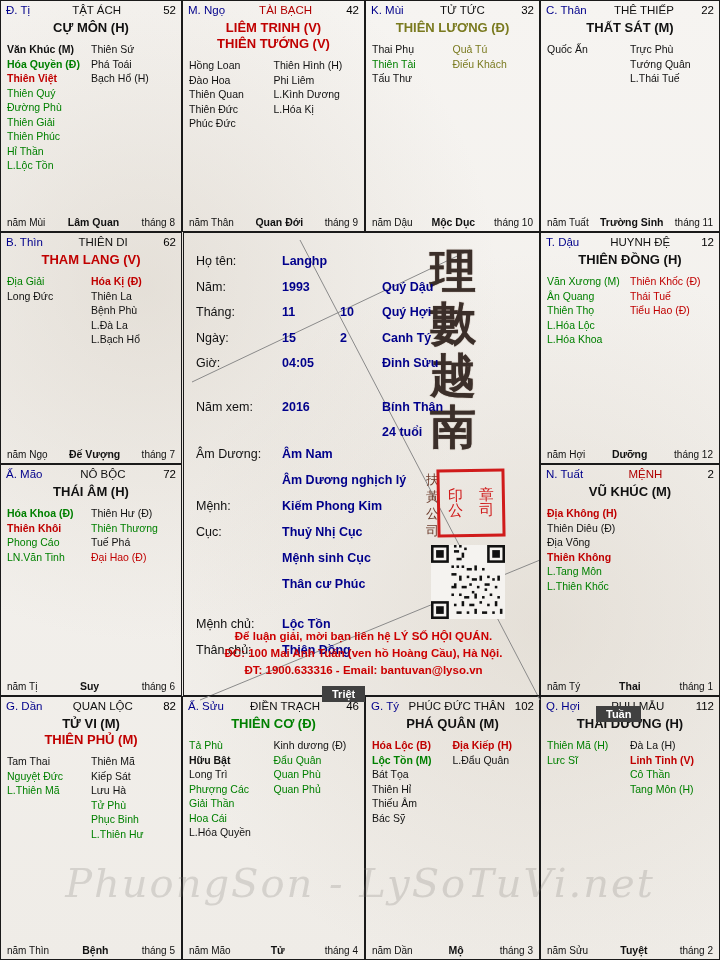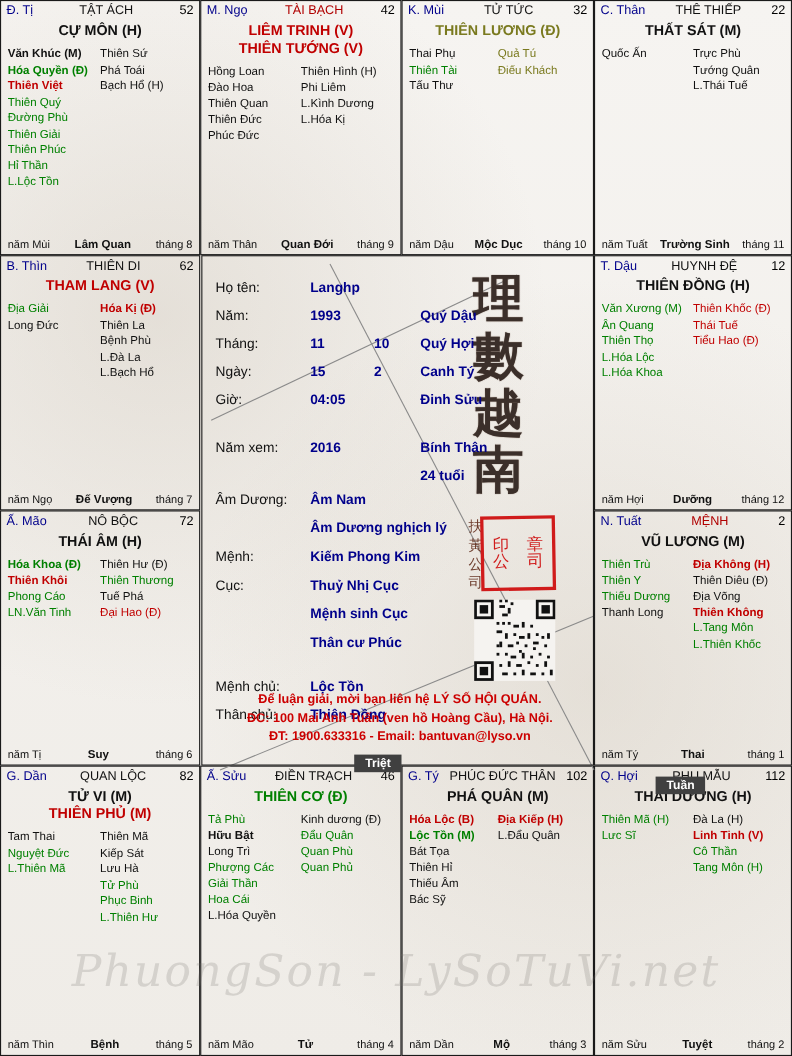--- a/index.html
+++ b/index.html
@@ -389,29 +389,23 @@
     <div class="cell" style="border:none"></div>
     <div class="cell" style="border:none"></div>
 
     <div class="cell">
       <div class="hdr">
         <span class="chi">N. Tuất</span>
         <span style="color:#b00000">MỆNH</span>
         <span class="num">2</span>
       </div>
       <div class="chinhtinh">
-        <div class="black">VŨ LƯƠNG (M)</div>
-      </div>
-      <div class="stars">
-        <div class="col">
-          <div class="green">Thiên Trù</div>
-          <div class="green">Thiên Y</div>
-          <div class="green">Thiếu Dương</div>
-          <div class="black">Thanh Long</div>
-        </div>
+        <div class="black">VŨ KHÚC (M)</div>
+      </div>
+      <div class="stars">
         <div class="col">
           <div class="red b">Địa Không (H)</div>
           <div class="black">Thiên Diêu (Đ)</div>
           <div class="black">Địa Võng</div>
           <div class="red b">Thiên Không</div>
           <div class="green">L.Tang Môn</div>
           <div class="green">L.Thiên Khốc</div>
         </div>
       </div>
       <div class="foot">

